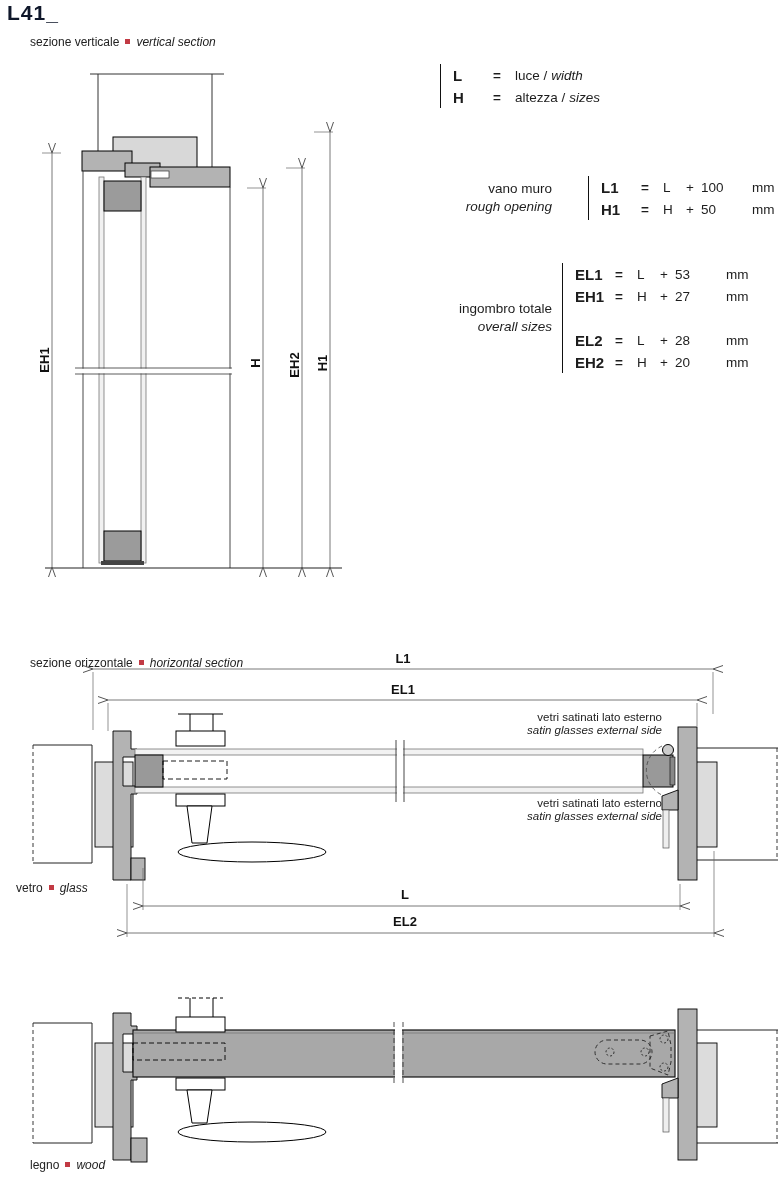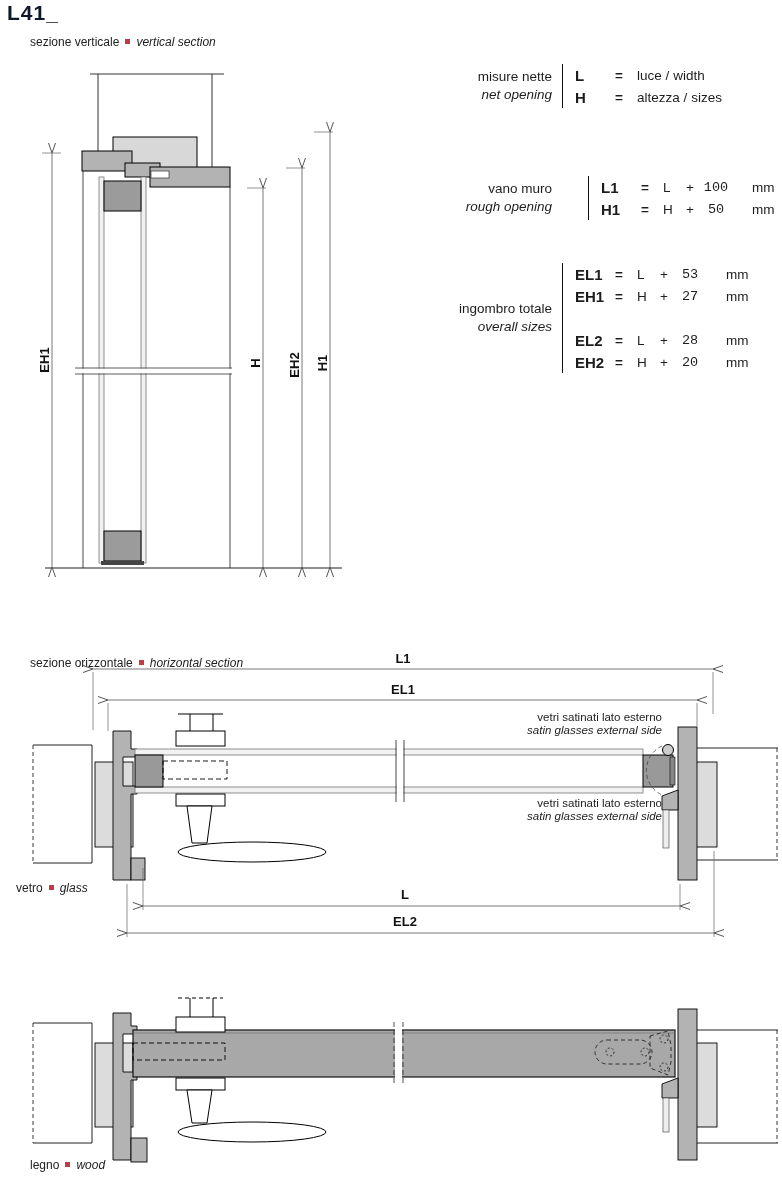--- a/index.html
+++ b/index.html
@@ -31,24 +31,24 @@
   .spec-group-2{top:263px;}
   .spec-label{width:112px;text-align:right;padding-right:10px;line-height:1.32;flex:none;}
   .lab-en{font-style:italic;}
   .spec-rows{border-left:1.6px solid #111;padding-left:12px;}
   .spec-row{display:flex;align-items:center;height:22px;}
   .spec-spacer{height:22px;}
   .sp-term{width:40px;font-weight:bold;font-size:15px;}
   .sp-eq{width:22px;font-weight:bold;}
   .sp-base{width:16px;}
   .sp-plus{width:22px;text-align:center;}
-  .sp-num{width:30px;text-align:center;font-family:Liberation Mono, monospace;}
+  .sp-num{width:30px;}
   .sp-unit{margin-left:21px;}
   .sp-expr-it{}
-  .sp-expr-en{margin-left:4px;}
+  .sp-expr-en{font-style:italic;margin-left:4px;}
 </style>
 </head>
 <body>
 
 <div class="page">
 
   <div class="page-title">L41_</div>
 
   <div class="section-label lbl-vert">
     <span class="it">sezione verticale</span><span class="bullet"></span><span class="en">vertical section</span>
@@ -110,24 +110,20 @@
     </g>
     <g>
       <line class="extline" x1="314" y1="132" x2="333" y2="132"></line>
       <line class="dimline" x1="330" y1="132" x2="330" y2="567" marker-start="url(#ar1)" marker-end="url(#ar1)"></line>
       <text class="dim-label" x="327" y="363" text-anchor="middle" transform="rotate(-90 327 363)">H1</text>
     </g>
   </svg>
 
   <div class="spec-table" id="spec-groups">
       <div class="spec-group spec-group-0">
-        <div class="spec-label">
-          <div class="lab-it">misure nette</div>
-          <div class="lab-en">net opening</div>
-        </div>
         <div class="spec-rows">
           <div class="spec-row">
             <span class="sp-term">L</span>
             <span class="sp-eq">=</span>
             <span class="sp-expr-it">luce /</span>
             <span class="sp-expr-en">width</span>
           </div>
           <div class="spec-row">
             <span class="sp-term">H</span>
             <span class="sp-eq">=</span>

